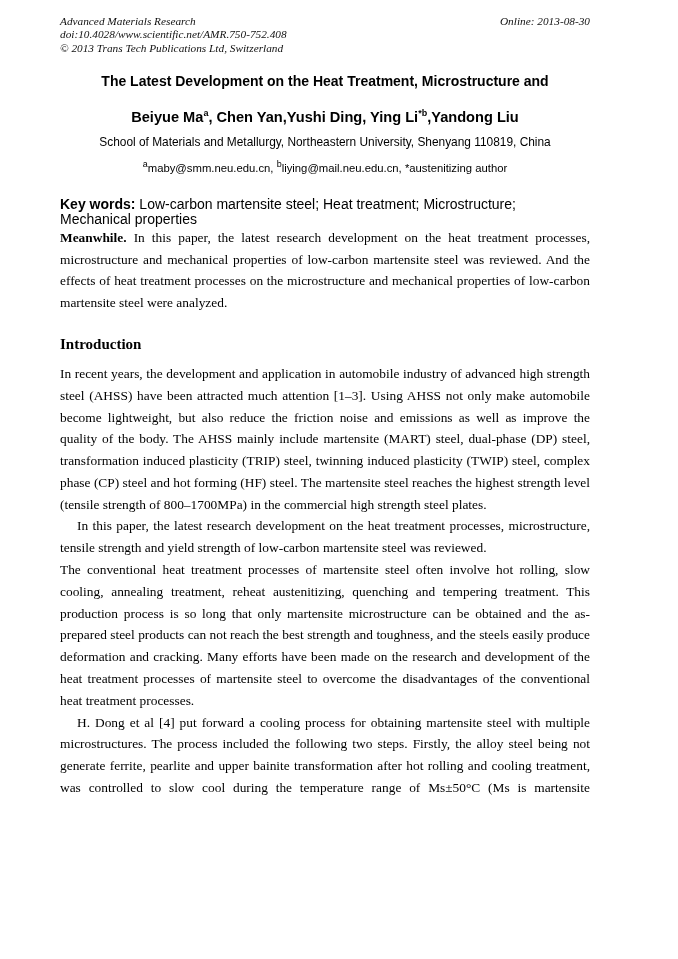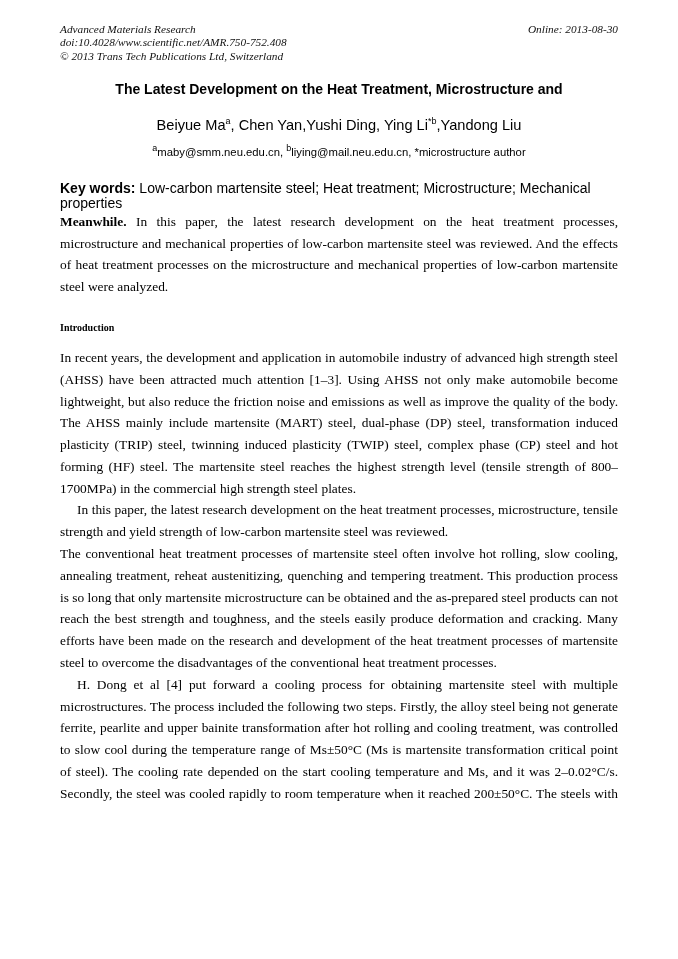--- a/index.html
+++ b/index.html
@@ -1,23 +1,23 @@
 <!DOCTYPE html>
 <html><head>
 <meta charset="utf-8">
 <style>
   html,body{margin:0;padding:0;background:#ffffff;}
   .page{
     position:relative;
     width:678px;height:800px;
-    margin:8px auto;
+    margin:0 auto;
     background:#ffffff;
     overflow:hidden;
     box-sizing:border-box;
-    padding:15px 60px 0 60px;
+    padding:15px 88px 0 60px;
     color:#000;
   }
   
   .masthead{
     display:flex;justify-content:space-between;align-items:flex-start;
     font-family:"Liberation Serif","DejaVu Serif",serif;
     font-style:italic;
     font-size:11.3px;line-height:13.4px;
     color:#111;
   }
@@ -30,21 +30,21 @@
     font-family:"Liberation Sans","DejaVu Sans",sans-serif;
     font-weight:bold;
     font-size:14px;line-height:21.5px;
     color:#000;
   }
   .authors{
     margin:15px 0 0 0;
     text-align:center;
     font-family:"Liberation Sans","DejaVu Sans",sans-serif;
     font-size:14.6px;line-height:18px;
-    font-weight:400;
+    font-weight:700;
   }
   .authors sup, .contact sup{font-size:9px;line-height:0;}
   .affiliation{
     margin:9px 0 0 0;
     text-align:center;
     font-family:"Liberation Sans","DejaVu Sans",sans-serif;
     font-size:11.9px;line-height:15px;
   }
   .contact{
     margin:11px 0 0 0;
@@ -63,21 +63,21 @@
     font-family:"Liberation Serif","DejaVu Serif",serif;
     font-size:13.4px;line-height:21.8px;
     text-align:justify;
   }
   p.para{margin:0;}
   p.para.indent{text-indent:17px;}
   .abstract{margin-top:17px;}
   .abstract b{font-weight:bold;}
   h2.sec-heading{
     font-family:"Liberation Serif","DejaVu Serif",serif;
-    font-size:10px;line-height:18px;
+    font-size:15px;line-height:18px;
     font-weight:bold;
     margin:21px 0 10px 0;
     text-align:left;
   }
 </style>
 </head>
 <body>
 
 <div class="page">
 
@@ -87,22 +87,23 @@
       <div>doi:10.4028/www.scientific.net/AMR.750-752.408</div>
       <div>© 2013 Trans Tech Publications Ltd, Switzerland</div>
     </div>
     <div class="mast-right">Online: 2013-08-30</div>
   </header>
 
   <h1 class="title"><span>The Latest Development on the Heat Treatment, Microstructure and</span><br></h1>
 
   <div class="authors"><span>Beiyue Ma</span><sup>a</sup><span>, Chen Yan,Yushi Ding, Ying Li</span><sup>*b</sup><span>,Yandong Liu</span></div>
 
+  <div class="affiliation">School of Materials and Metallurgy, Northeastern University, Shenyang 110819, China</div>
 
-  <div class="contact"><sup>a</sup><span>maby@smm.neu.edu.cn, </span><sup>b</sup><span>liying@mail.neu.edu.cn, *microstructure author</span></div>
+  <div class="contact"><sup>a</sup><span>maby@smm.neu.edu.cn, </span><sup>b</sup><span>liying@mail.neu.edu.cn, *austenitizing author</span></div>
 
   <div class="keywords"><b>Key words:</b><span> Low-carbon martensite steel; Heat treatment; Microstructure; Mechanical properties</span></div>
 
   <div class="body-text">
 
     <p class="para abstract"><b>Meanwhile.</b><span> In this paper, the latest research development on the heat treatment processes, microstructure and mechanical properties of low-carbon martensite steel was reviewed. And the effects of heat treatment processes on the microstructure and mechanical properties of low-carbon martensite steel were analyzed.</span></p>
 
     <section>
       <h2 class="sec-heading">Introduction</h2>
       <p class="para">In recent years, the development and application in automobile industry of advanced high strength steel (AHSS) have been attracted much attention [1–3]. Using AHSS not only make automobile become lightweight, but also reduce the friction noise and emissions as well as improve the quality of the body. The AHSS mainly include martensite (MART) steel, dual-phase (DP) steel, transformation induced plasticity (TRIP) steel, twinning induced plasticity (TWIP) steel, complex phase (CP) steel and hot forming (HF) steel. The martensite steel reaches the highest strength level (tensile strength of 800–1700MPa) in the commercial high strength steel plates.</p>

